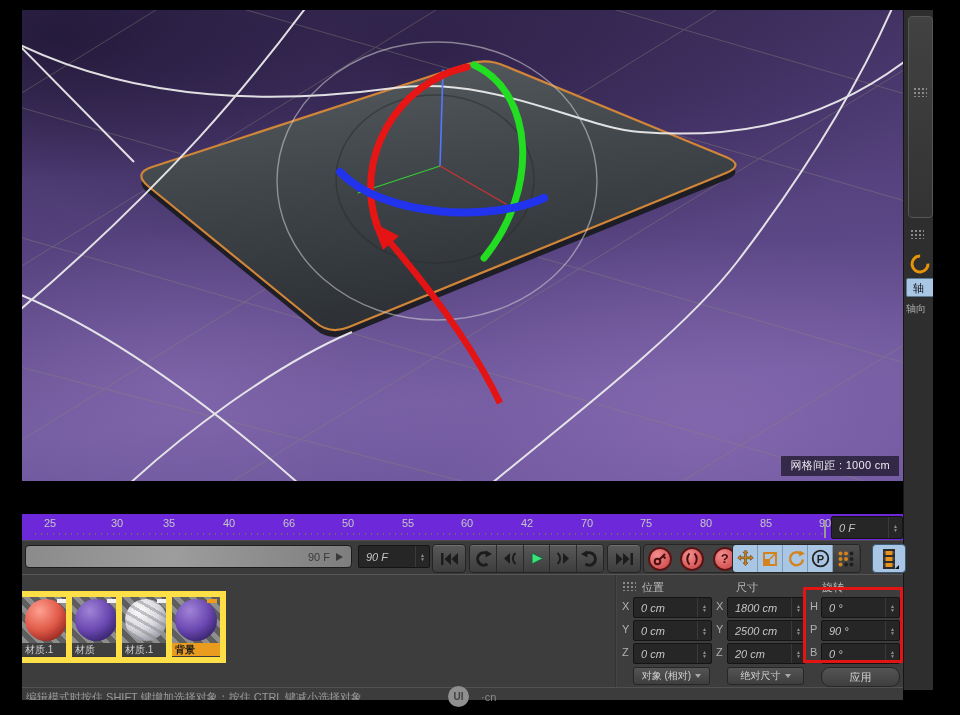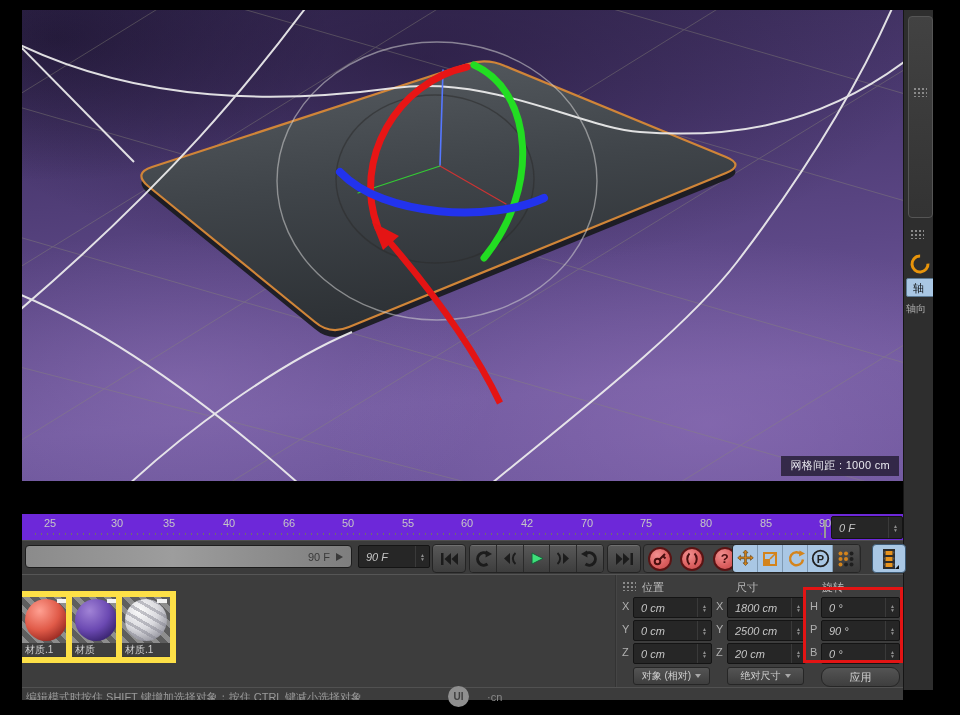--- a/index.html
+++ b/index.html
@@ -107,21 +107,21 @@
      align-items:center;justify-content:center;}
   #redrect{left:781px;top:12px;width:100px;height:76px;border:3px solid #e31414;box-sizing:border-box;}
 
   
   #status{left:22px;top:687px;width:881px;height:13px;background:#3c3c3c;border-top:1px solid #515151;
      overflow:hidden;color:#9a9a9a;font-size:11px;line-height:15px;padding:2px 0 0 4px;box-sizing:border-box;}
   #strip-left{left:0;top:0;width:22px;height:715px;background:#000;z-index:50;}
   #strip-top{left:0;top:0;width:960px;height:10px;background:#000;z-index:50;}
   #strip-right{left:933px;top:0;width:27px;height:715px;background:#000;z-index:50;}
   #strip-bottom{left:0;top:700px;width:960px;height:15px;background:#000;z-index:40;}
-  #watermark{left:448px;top:686px;z-index:60;display:flex;align-items:center;gap:18px;}
+  #watermark{left:448px;top:686px;z-index:60;display:flex;align-items:center;gap:12px;}
   #wm-circle{width:21px;height:21px;border-radius:50%;background:#8f8f8f;color:#3f3f3f;
      font-weight:bold;font-size:10px;display:flex;align-items:center;justify-content:center;}
   #wm-suffix{color:#8a8a8a;font-size:11px;}
 </style>
 </head>
 <body>
 
 <div id="app">
 
   <div id="vp" class="abs">
@@ -394,20 +394,27 @@
         </div>
       <div class="tlabel">材质</div>
     </div>
     <div class="thumb" style="left:94px">
       <div class="timg">
           <div class="sphere sph-checker"></div>
         <div class="tickmark"></div>
         </div>
       <div class="tlabel">材质.1</div>
     </div>
+    <div class="thumb" style="left:144px">
+      <div class="timg">
+          <div class="sphere sph-purple"></div>
+        <div class="tickmark sel"></div>
+        </div>
+      <div class="tlabel sel">背景</div>
+    </div>
 
     <div id="bdiv" class="abs"></div>
 
     <div class="abs grip" style="left:600px;top:6px"></div>
     <span class="hdr" style="left:620px">位置</span>
     <span class="hdr" style="left:714px">尺寸</span>
     <span class="hdr" style="left:800px">旋转</span>
 
     <span class="axlbl" style="left:600px;top:25px">X</span>
     <div class="fld spinbox" style="left:611px;top:22px">

